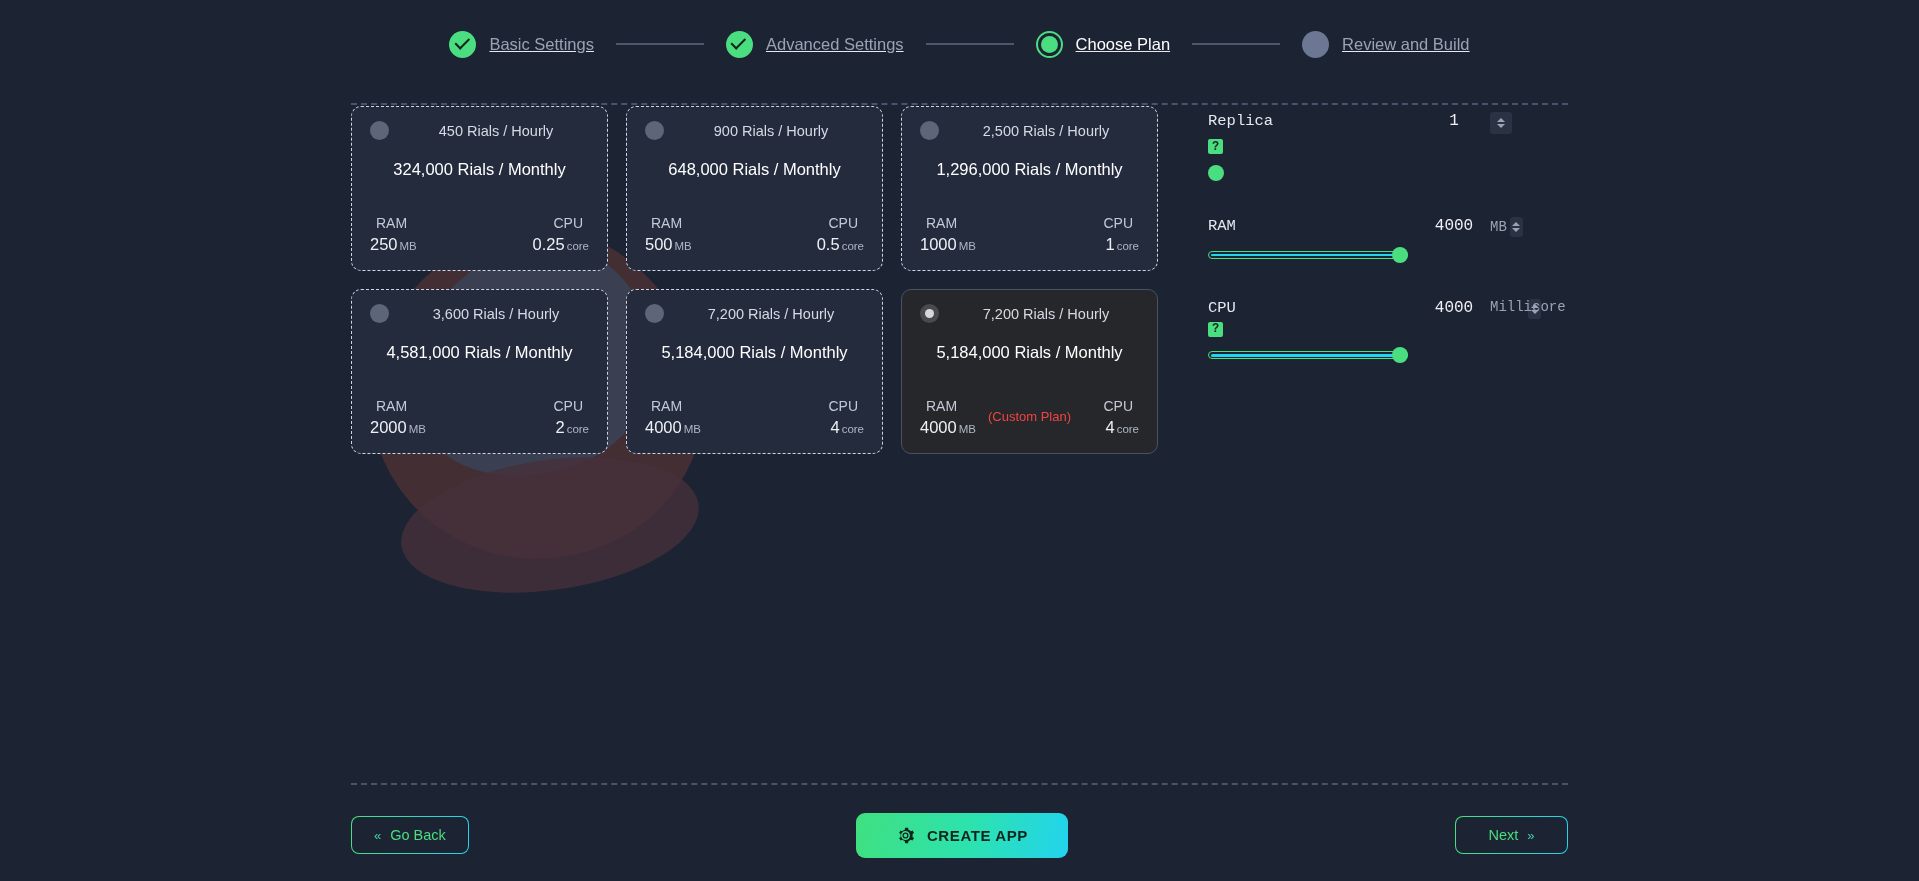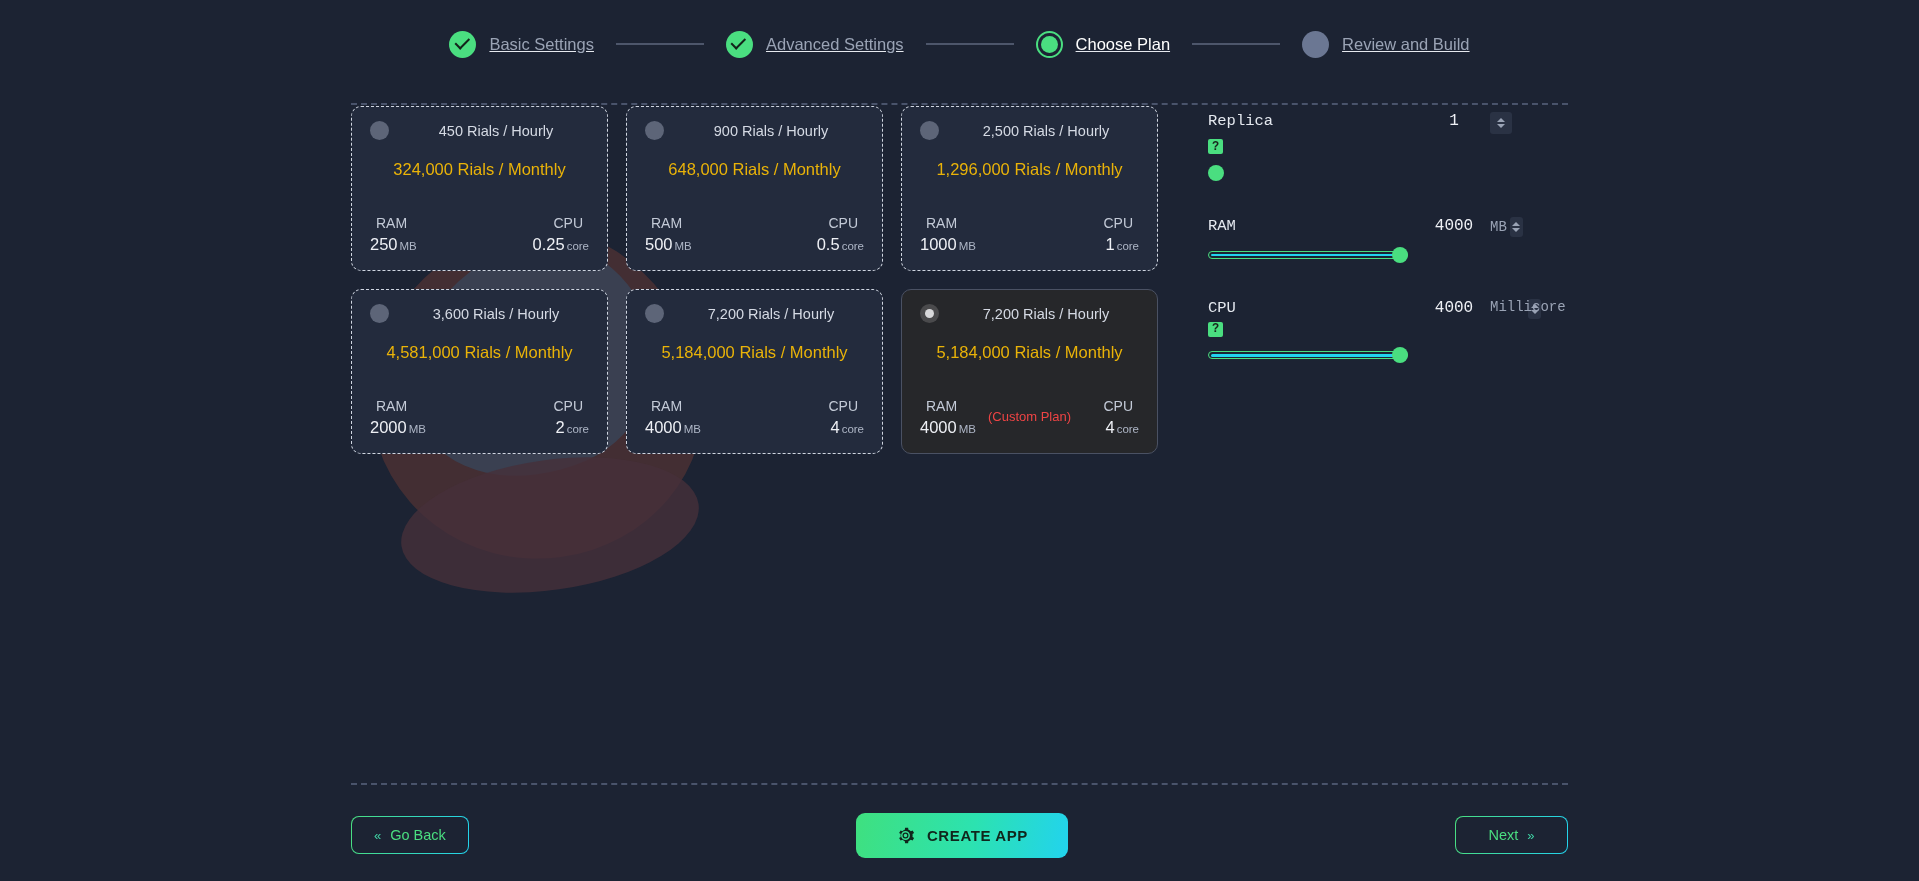--- a/index.html
+++ b/index.html
@@ -163,21 +163,21 @@
     font-size: 14.5px;
     color: #d5dae4;
     flex: 1;
     text-align: center;
     padding-right: 14px;
   }
   .plan-monthly {
     margin-top: 20px;
     text-align: center;
     font-size: 16.5px;
-    color: #eab308;
+    color: #ffffff;
   }
   .plan-specs {
     margin-top: auto;
     display: grid;
     grid-template-columns: 1fr auto 1fr;
     align-items: end;
   }
   .spec { display: flex; flex-direction: column; }
   .spec.ram { align-items: flex-start; }
   .spec.cpu { align-items: flex-end; }

